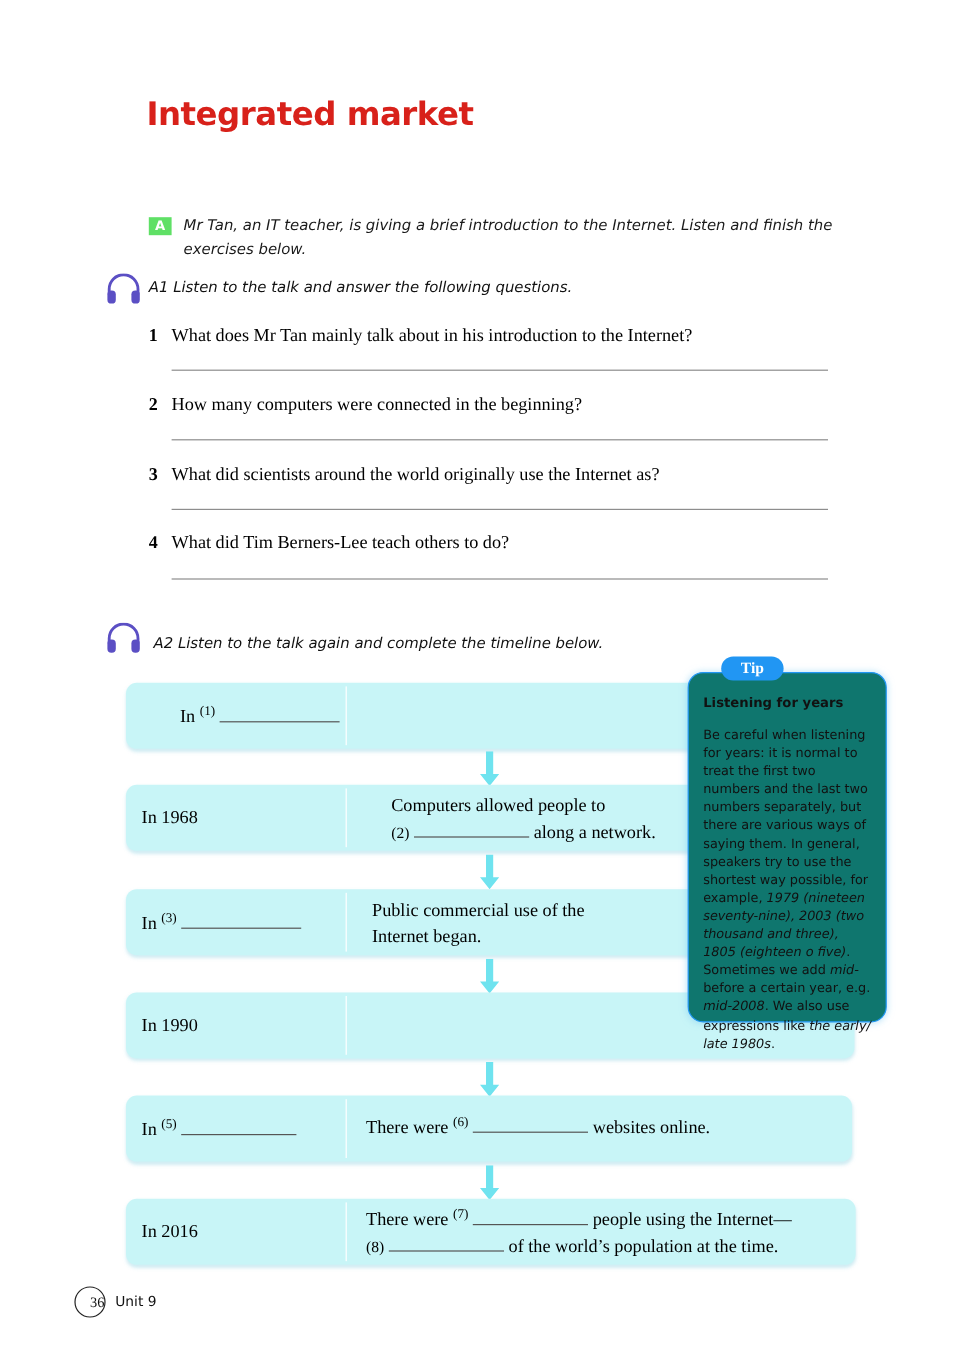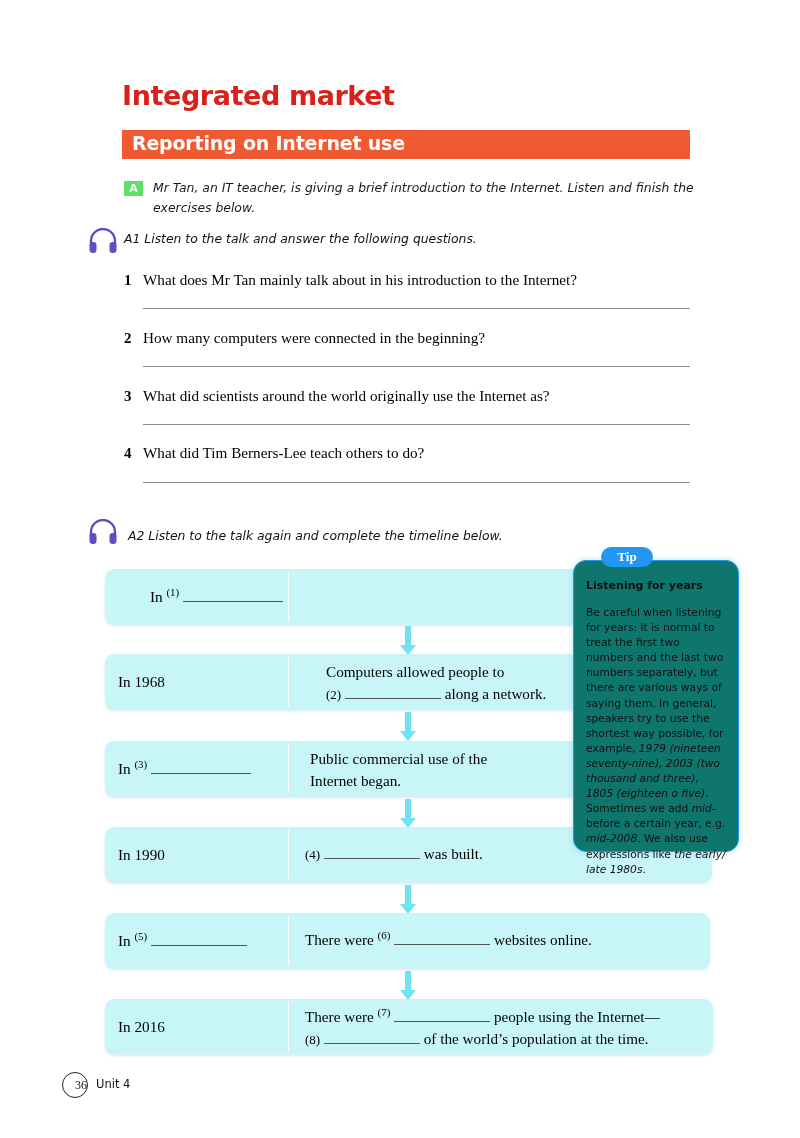--- a/index.html
+++ b/index.html
@@ -234,23 +234,20 @@
     color: #111;
   }
 </style>
 </head>
 <body>
 
 <div class="page">
 
   <div class="section-title">Integrated market</div>
 
-  <div class="orange-banner">
-    <span>Reporting on Internet use</span>
-  </div>
 
   <div class="a-badge">A</div>
   <div class="a-intro">Mr Tan, an IT teacher, is giving a brief introduction to the Internet. Listen and finish the exercises below.</div>
 
   <svg class="headphones" style="left:88px; top:228px;" viewBox="0 0 30 26">
     <path d="M3 17 V13 A12 12 0 0 1 27 13 V17" fill="none" stroke="#5B4FC4" stroke-width="2.4"></path>
     <rect x="1.5" y="14" width="7" height="11" rx="3.3" fill="#5B4FC4"></rect>
     <rect x="21.5" y="14" width="7" height="11" rx="3.3" fill="#5B4FC4"></rect>
   </svg>
   <div class="task-label" style="left:124px; top:231px;">A1  Listen to the talk and answer the following questions.</div>
@@ -317,23 +314,20 @@
 
   <svg class="arrow" style="left:400px; top:799px;" viewBox="0 0 16 30">
     <path d="M5 0 H11 V19 H16 L8 29 L0 19 H5 Z" fill="#6FE3EF"></path>
   </svg>
 
   <div class="tl-row" style="left:105px; top:827px; width:607px; height:55px;">
     <div class="tl-divider" style="left:183px;"></div>
   </div>
   <div class="tl-left" style="left:118px; top:846px;">
     In <span>1990</span>
-  </div>
-  <div class="tl-right" style="left:305px; top:843px; width:390px;">
-    <span class="sup" style="vertical-align:baseline;font-size:13px;">(4)</span> <span class="blank" style="width:96px;"></span> was built.
   </div>
 
   <svg class="arrow" style="left:400px; top:885px;" viewBox="0 0 16 30">
     <path d="M5 0 H11 V19 H16 L8 29 L0 19 H5 Z" fill="#6FE3EF"></path>
   </svg>
 
   <div class="tl-row" style="left:105px; top:913px; width:605px; height:55px;">
     <div class="tl-divider" style="left:183px;"></div>
   </div>
   <div class="tl-left" style="left:118px; top:932px;">
@@ -360,15 +354,15 @@
 
   <div class="tip-box">
     <div class="tip-heading">Listening for years</div>
     <div class="tip-body">
       <span>Be careful when listening for years: it is normal to treat the first two numbers and the last two numbers separately, but there are various ways of saying them. In general, speakers try to use the shortest way possible, for example, </span><i>1979 (nineteen seventy-nine), 2003 (two thousand and three), 1805 (eighteen o five)</i><span>. Sometimes we add </span><i>mid-</i><span> before a certain year, e.g. </span><i>mid-2008</i><span>. We also use expressions like </span><i>the early/ late 1980s</i><span>.</span>
     </div>
   </div>
   <div class="tip-tab">Tip</div>
 
   <div class="page-circle">36</div>
-  <div class="footer-unit">Unit 4</div>
+  <div class="footer-unit">Unit 9</div>
 
 </div>
 
 </body></html>

